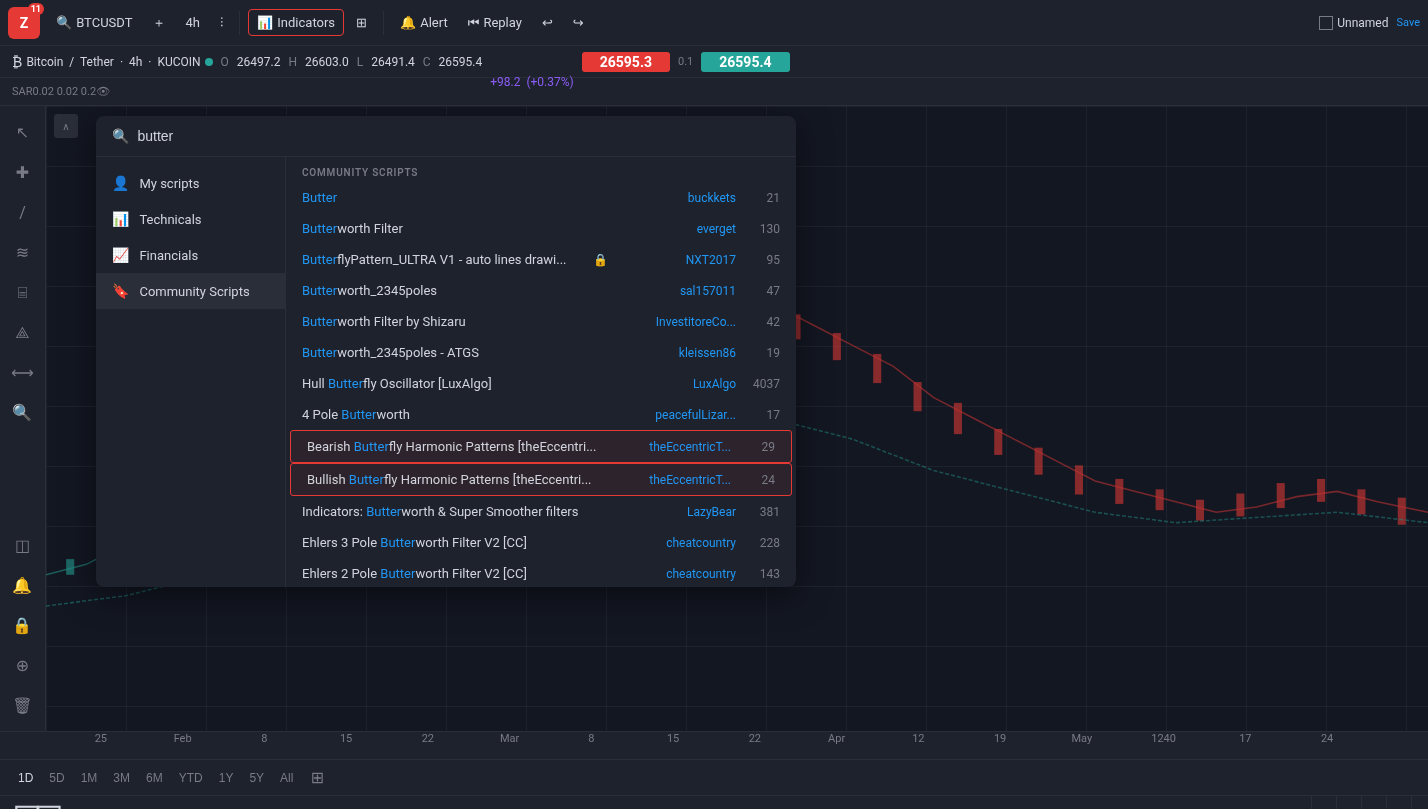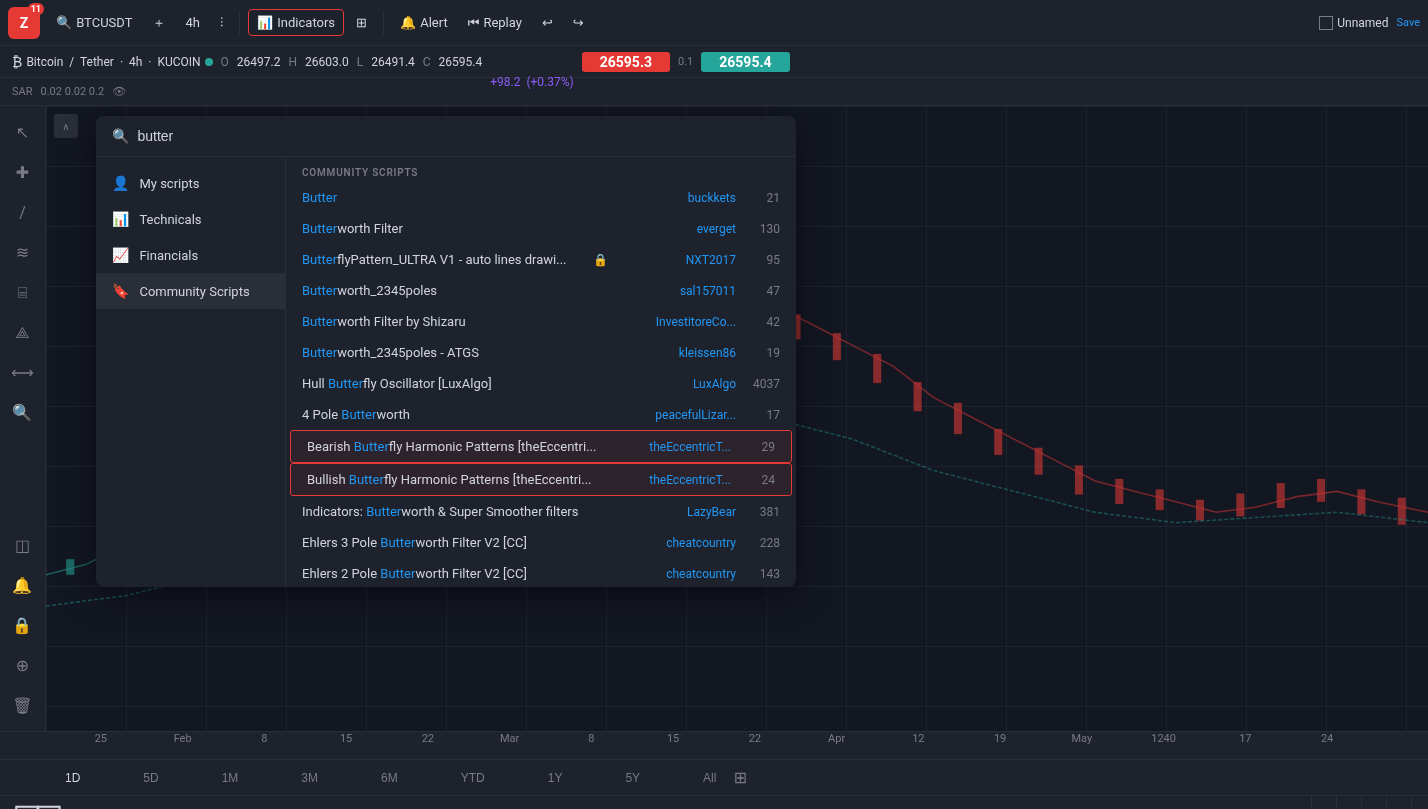--- a/index.html
+++ b/index.html
@@ -112,21 +112,20 @@
     .price-change-pos { color: #8b5cf6; margin-top: 40px; }
 
     
     .sar-bar {
       display: flex;
       align-items: center;
       background: #1e222d;
       height: 28px;
       padding: 0 12px;
       border-bottom: 1px solid #2a2e39;
-      gap: 8px;
       font-size: 11px;
       color: #787b86;
     }
 
     
     .main-layout {
       display: flex;
       height: calc(809px - 46px - 32px - 28px - 36px - 42px);
     }
 
@@ -346,21 +345,20 @@
       gap: 4px;
     }
     .timeframe-btn {
       padding: 3px 6px;
       border-radius: 3px;
       font-size: 12px;
       cursor: pointer;
       color: #787b86;
       background: transparent;
       border: none;
-      margin-left: 47px;
     }
     .timeframe-btn.active { color: #d1d4dc; }
     .compare-btn {
       width: 28px;
       height: 28px;
       display: flex;
       align-items: center;
       justify-content: center;
       cursor: pointer;
       color: #787b86;

